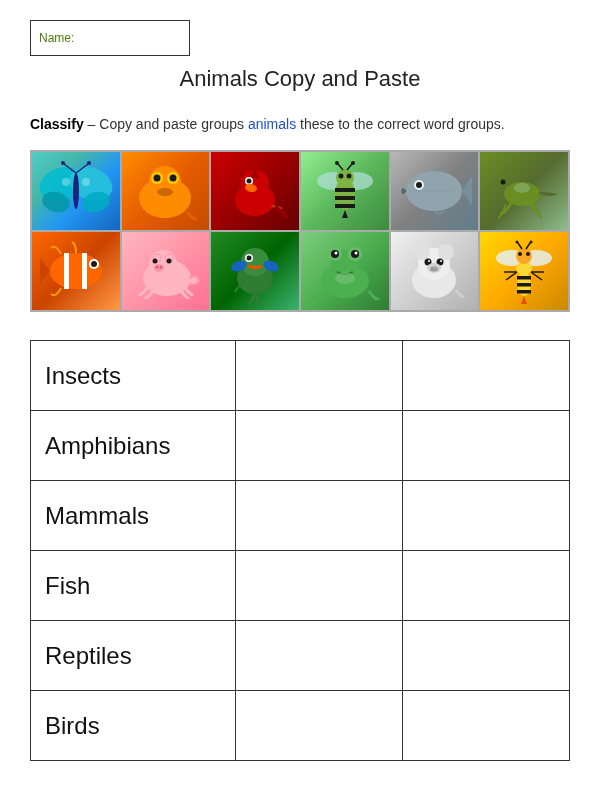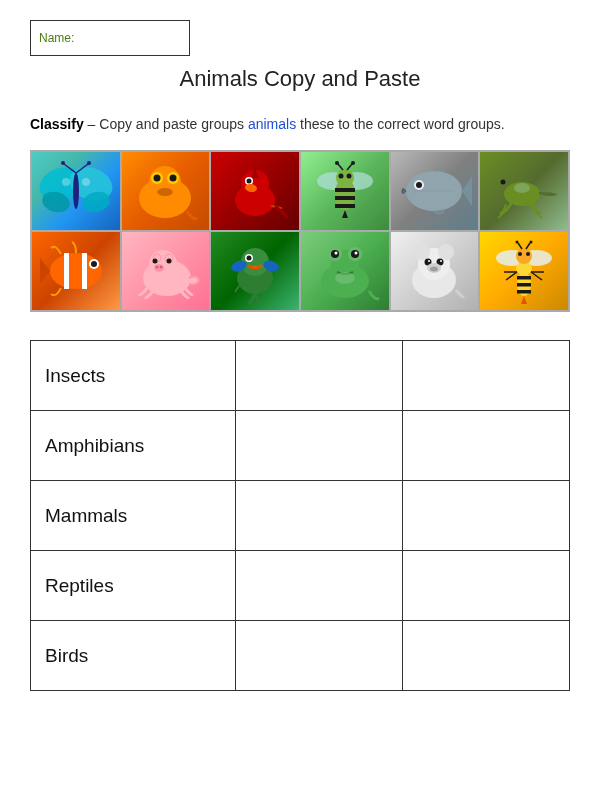--- a/index.html
+++ b/index.html
@@ -93,21 +93,21 @@
     }
 
     .classification-table td {
       border: 1px solid #333;
       padding: 12px 14px;
       vertical-align: middle;
     }
 
     .category-cell {
       width: 38%;
-      font-size: 19px;
+      font-size: 24px;
       font-weight: normal;
       color: #111;
     }
 
     .answer-cell {
       width: 31%;
       height: 70px;
     }
   </style>
 </head>
@@ -343,20 +343,25 @@
       <td class="category-cell">Amphibians</td>
       <td class="answer-cell"></td>
       <td class="answer-cell"></td>
     </tr>
       <tr>
       <td class="category-cell">Mammals</td>
       <td class="answer-cell"></td>
       <td class="answer-cell"></td>
     </tr>
       <tr>
+      <td class="category-cell">Fish</td>
+      <td class="answer-cell"></td>
+      <td class="answer-cell"></td>
+    </tr>
+      <tr>
       <td class="category-cell">Reptiles</td>
       <td class="answer-cell"></td>
       <td class="answer-cell"></td>
     </tr>
       <tr>
       <td class="category-cell">Birds</td>
       <td class="answer-cell"></td>
       <td class="answer-cell"></td>
     </tr>
     </tbody>

